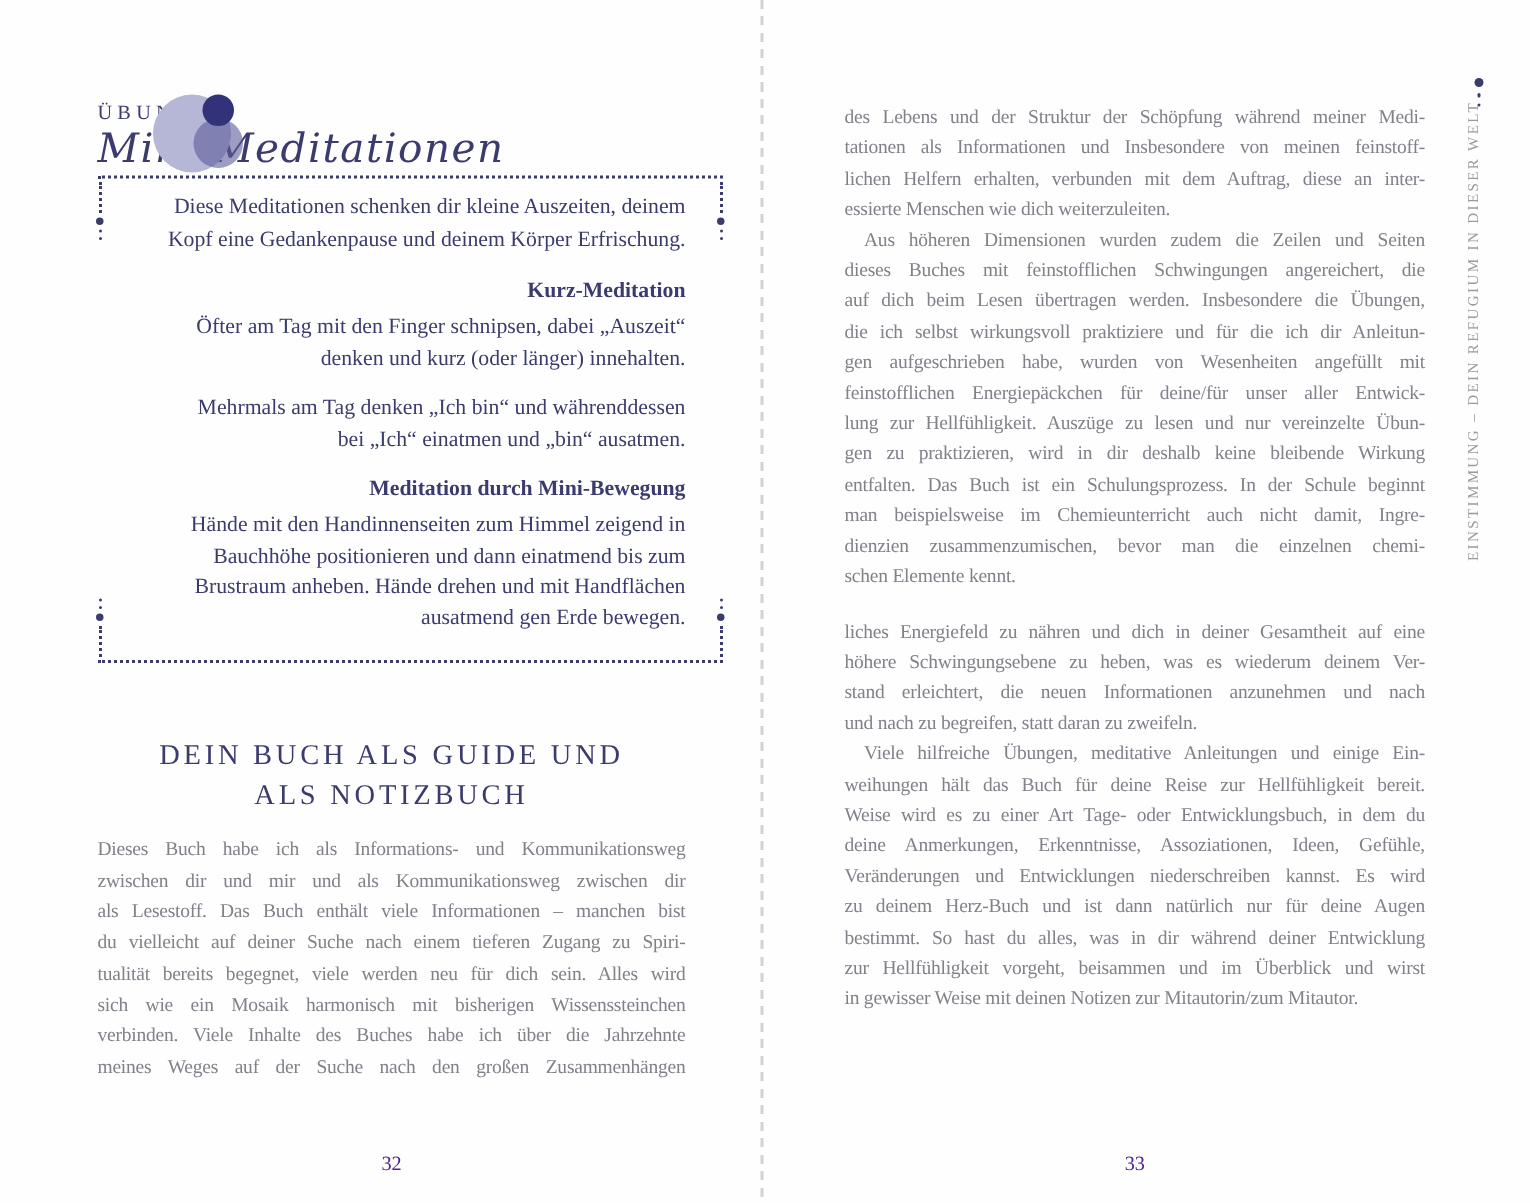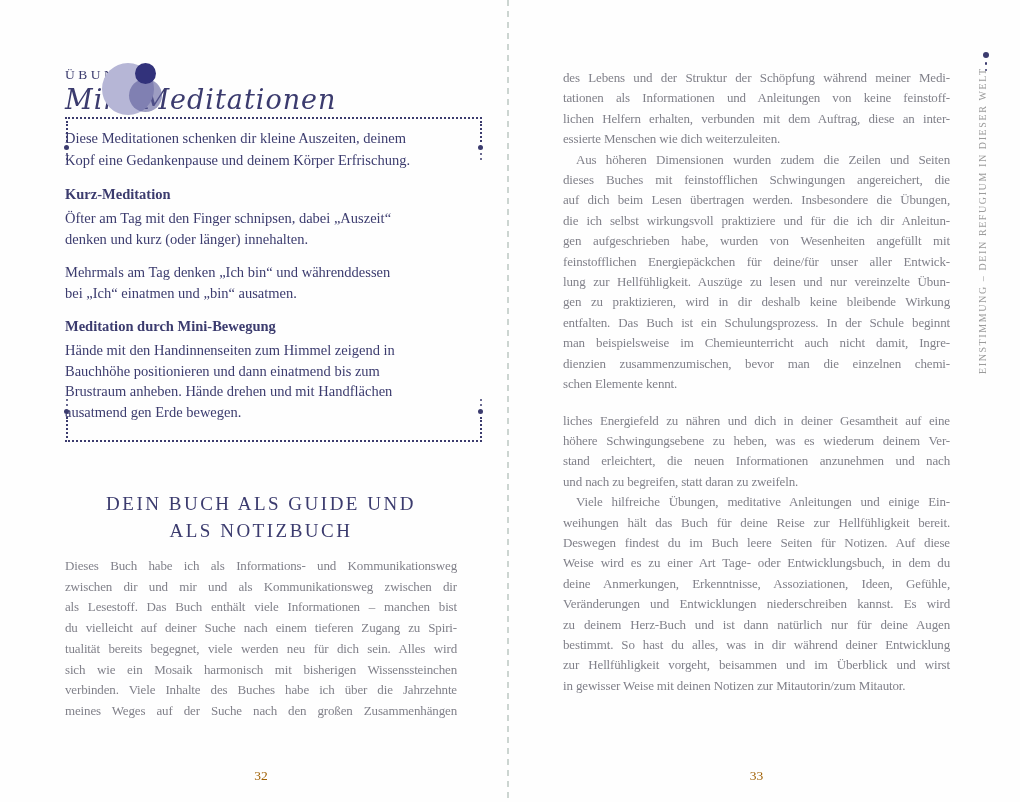--- a/index.html
+++ b/index.html
@@ -25,21 +25,21 @@
   .circle{position:absolute;border-radius:50%;}
   .circle.big{left:37px;top:3px;width:52px;height:52px;background:var(--circle-large);}
   .circle.mid{left:64px;top:19px;width:33px;height:33px;background:var(--circle-medium);opacity:.6;}
   .circle.dark{left:70px;top:3px;width:21px;height:21px;background:var(--circle-dark);}
   .exercise-label{padding-top:7px;font-size:13.5px;letter-spacing:3.5px;color:var(--navy);}
   .exercise-title{margin-top:1px;font-family:"DejaVu Serif",serif;font-style:italic;
     font-size:27px;color:var(--navy);letter-spacing:1px;}
 
   .dotted-box{position:relative;margin-top:3px;margin-right:-25px;padding:7px 25px 18px 0;
     border-top:2px dotted var(--navy);border-bottom:2px dotted var(--navy);
-    text-align:left;color:var(--navy);font-size:14.5px;}
+    text-align:right;color:var(--navy);font-size:14.5px;}
   .box-intro{margin-top:2px;line-height:21.5px;}
   .box-section{margin-top:13px;}
   .box-heading{font-weight:bold;line-height:21px;margin-bottom:3px;}
   .box-lines{line-height:20.5px;}
 
   .corner{position:absolute;display:flex;flex-direction:column;align-items:center;gap:3px;}
   .corner.tl{left:-1px;top:2px;}
   .corner.tr{right:-1px;top:2px;}
   .corner.bl{left:-1px;bottom:2px;flex-direction:column-reverse;}
   .corner.br{right:-1px;bottom:2px;flex-direction:column-reverse;}
@@ -54,21 +54,21 @@
     line-height:20.7px;color:var(--body-text);}
   .body-text .line{text-align:justify;text-align-last:justify;}
   .body-text .line.last{text-align-last:left;}
   .para.indent .line:first-child{padding-left:13px;}
   .para.gap{margin-top:16px;}
 
   
   .right-page{position:absolute;left:563px;top:62px;width:387px;font-family:Liberation Serif, serif;}
   .right-page .body-text{margin-top:6px;line-height:20.4px;}
 
-  .page-number{position:absolute;top:768px;font-size:13.5px;color:#a16207;text-align:center;}
+  .page-number{position:absolute;top:768px;font-size:13.5px;color:#4c1d95;text-align:center;}
   .pn-left{left:65px;width:392px;}
   .pn-right{left:563px;width:387px;}
 
   .sidebar-dots{position:absolute;left:982px;top:52px;width:8px;
     display:flex;flex-direction:column;align-items:center;gap:4px;}
   .sidebar-dots .dot-big{width:6px;height:6px;}
   .sidebar-dots .dot-sm{width:2.5px;height:2.5px;}
   .sidebar-text{position:absolute;left:836px;top:217px;width:298px;height:16px;
     transform:rotate(-90deg);font-size:10px;letter-spacing:1.6px;
     color:var(--muted-gray);text-align:center;white-space:nowrap;}
@@ -146,21 +146,21 @@
           <div class="line">verbinden. Viele Inhalte des Buches habe ich über die Jahrzehnte</div>
           <div class="line">meines Weges auf der Suche nach den großen Zusammenhängen</div>
         </div>
       </div>
   </div>
 
   <div class="right-page">
     <div class="body-text">
         <div class="para">
           <div class="line">des Lebens und der Struktur der Schöpfung während meiner Medi-</div>
-          <div class="line">tationen als Informationen und Anleitungen von keine feinstoff-</div>
+          <div class="line">tationen als Informationen und Insbesondere von meinen feinstoff-</div>
           <div class="line">lichen Helfern erhalten, verbunden mit dem Auftrag, diese an inter-</div>
           <div class="line last">essierte Menschen wie dich weiterzuleiten.</div>
         </div>
         <div class="para indent">
           <div class="line">Aus höheren Dimensionen wurden zudem die Zeilen und Seiten</div>
           <div class="line">dieses Buches mit feinstofflichen Schwingungen angereichert, die</div>
           <div class="line">auf dich beim Lesen übertragen werden. Insbesondere die Übungen,</div>
           <div class="line">die ich selbst wirkungsvoll praktiziere und für die ich dir Anleitun-</div>
           <div class="line">gen aufgeschrieben habe, wurden von Wesenheiten angefüllt mit</div>
           <div class="line">feinstofflichen Energiepäckchen für deine/für unser aller Entwick-</div>
@@ -173,21 +173,20 @@
         </div>
         <div class="para gap">
           <div class="line">liches Energiefeld zu nähren und dich in deiner Gesamtheit auf eine</div>
           <div class="line">höhere Schwingungsebene zu heben, was es wiederum deinem Ver-</div>
           <div class="line">stand erleichtert, die neuen Informationen anzunehmen und nach</div>
           <div class="line last">und nach zu begreifen, statt daran zu zweifeln.</div>
         </div>
         <div class="para indent">
           <div class="line">Viele hilfreiche Übungen, meditative Anleitungen und einige Ein-</div>
           <div class="line">weihungen hält das Buch für deine Reise zur Hellfühligkeit bereit.</div>
-          <div class="line">Deswegen findest du im Buch leere Seiten für Notizen. Auf diese</div>
           <div class="line">Weise wird es zu einer Art Tage- oder Entwicklungsbuch, in dem du</div>
           <div class="line">deine Anmerkungen, Erkenntnisse, Assoziationen, Ideen, Gefühle,</div>
           <div class="line">Veränderungen und Entwicklungen niederschreiben kannst. Es wird</div>
           <div class="line">zu deinem Herz-Buch und ist dann natürlich nur für deine Augen</div>
           <div class="line">bestimmt. So hast du alles, was in dir während deiner Entwicklung</div>
           <div class="line">zur Hellfühligkeit vorgeht, beisammen und im Überblick und wirst</div>
           <div class="line last">in gewisser Weise mit deinen Notizen zur Mitautorin/zum Mitautor.</div>
         </div>
       </div>
   </div>

